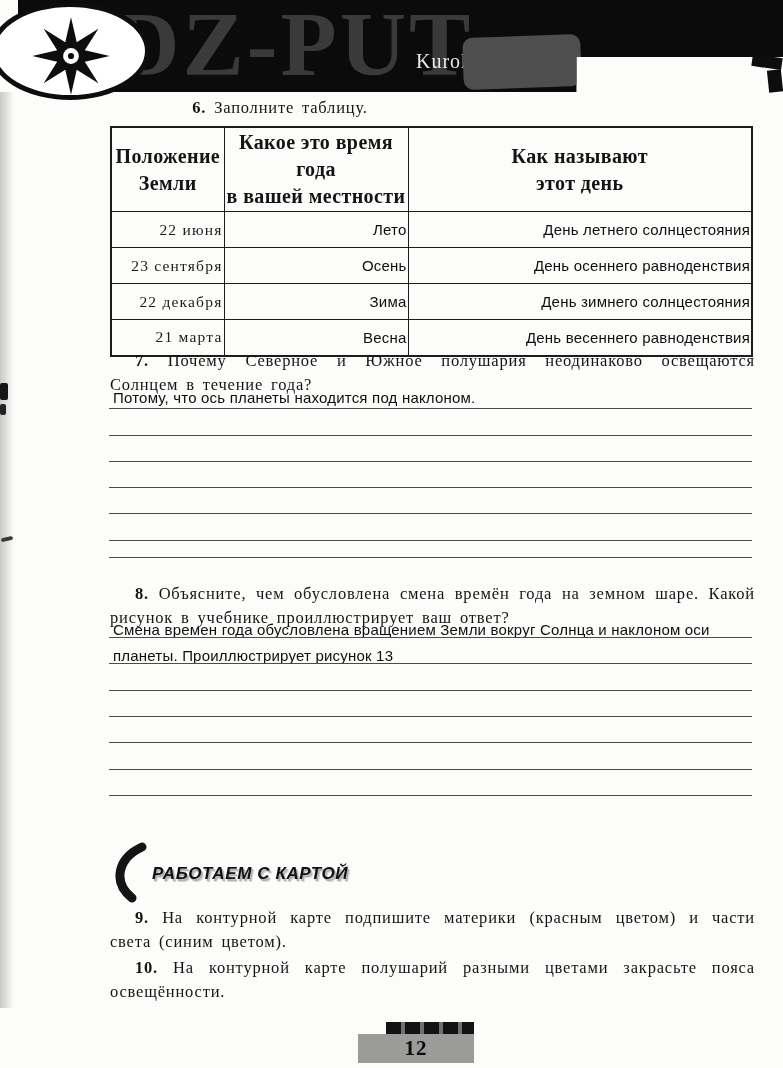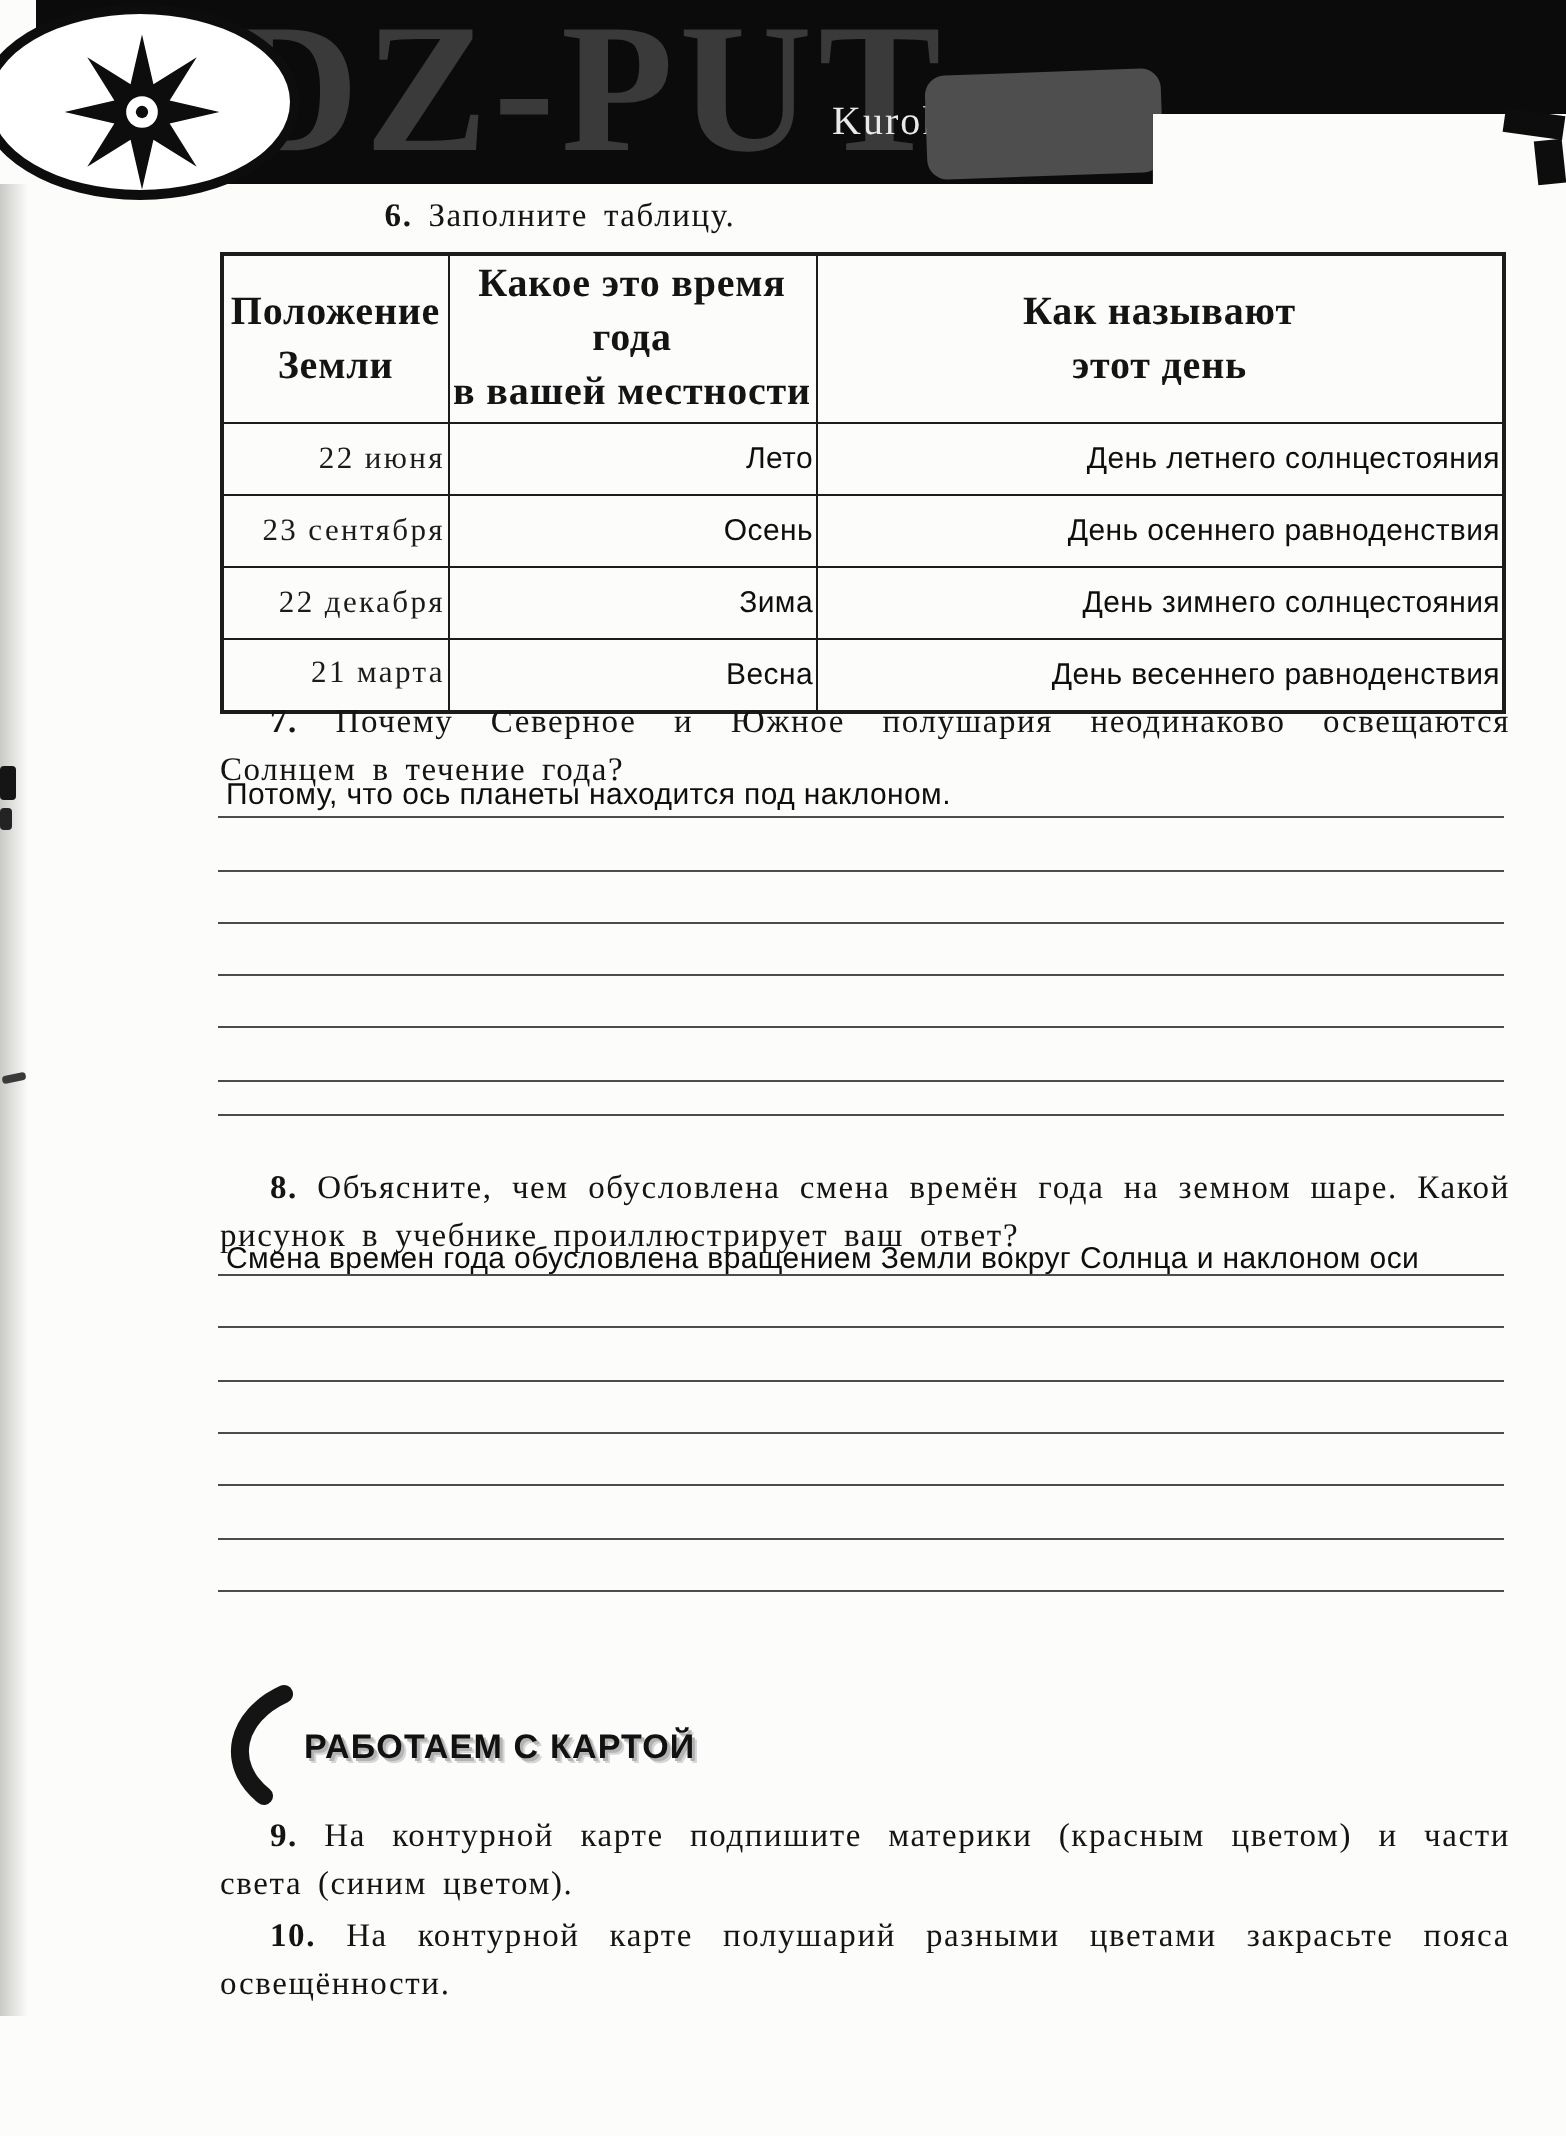--- a/index.html
+++ b/index.html
@@ -95,21 +95,21 @@
   .rule {
     position:absolute; left:109px; width:643px; height:0;
     border-bottom:1.4px solid #4c4c4c;
   }
 
   
   .map-hook { position:absolute; left:106px; top:842px; }
   .map-title {
     position:absolute; left:152px; top:864px;
     font-family:"Liberation Sans", "DejaVu Sans", sans-serif;
-    font-size:17px; font-weight:bold; 
+    font-size:17px; font-weight:bold; font-style:italic;
     letter-spacing:0.6px; color:#111;
     text-shadow:1.5px 1.5px 0 #b3b3b3, 2.5px 2.5px 0 #d6d6d6;
   }
 
   
   .footer-block { position:absolute; left:358px; top:1022px; width:116px; height:42px; }
   .footer-sprockets {
     position:absolute; left:28px; top:0; width:88px; height:13px;
     background:repeating-linear-gradient(90deg, #131313 0 15px, #6f6f6f 15px 19px);
   }
@@ -207,20 +207,21 @@
   <div class="rule" style="top:513px;"></div>
   <div class="rule" style="top:540px;"></div>
   <div class="rule" style="top:557px;"></div>
 
   <p class="q q-indent" style="top:582px;">
     <b class="qnum">8.</b>
     <span>Объясните, чем обусловлена смена времён года на земном шаре. Какой рисунок в учебнике проиллюстрирует ваш ответ?</span>
   </p>
   <div class="answer" style="top:621px;">Смена времен года обусловлена вращением Земли вокруг Солнца и наклоном оси</div>
   <div class="rule" style="top:637px;"></div>
+  <div class="answer" style="top:647px;">планеты. Проиллюстрирует рисунок 13</div>
   <div class="rule" style="top:663px;"></div>
 
   <div class="rule" style="top:690px;"></div>
   <div class="rule" style="top:716px;"></div>
   <div class="rule" style="top:742px;"></div>
   <div class="rule" style="top:769px;"></div>
   <div class="rule" style="top:795px;"></div>
 
   <svg class="map-hook" width="46" height="66" viewBox="0 0 46 66">
     <path d="M 36 5 C 12 16, 6 40, 26 56" fill="none" stroke="#141414" stroke-width="9" stroke-linecap="round"></path>
@@ -230,14 +231,19 @@
   <p class="q q-indent" style="top:906px;">
     <b class="qnum">9.</b>
     <span>На контурной карте подпишите материки (красным цветом) и части света (синим цветом).</span>
   </p>
 
   <p class="q q-indent" style="top:956px;">
     <b class="qnum">10.</b>
     <span>На контурной карте полушарий разными цветами закрасьте пояса освещённости.</span>
   </p>
 
+  <div class="footer-block">
+    <div class="footer-sprockets"></div>
+    <div class="footer-band"></div>
+    <div class="footer-num">12</div>
+  </div>
 
 </div>
 
 </body></html>

